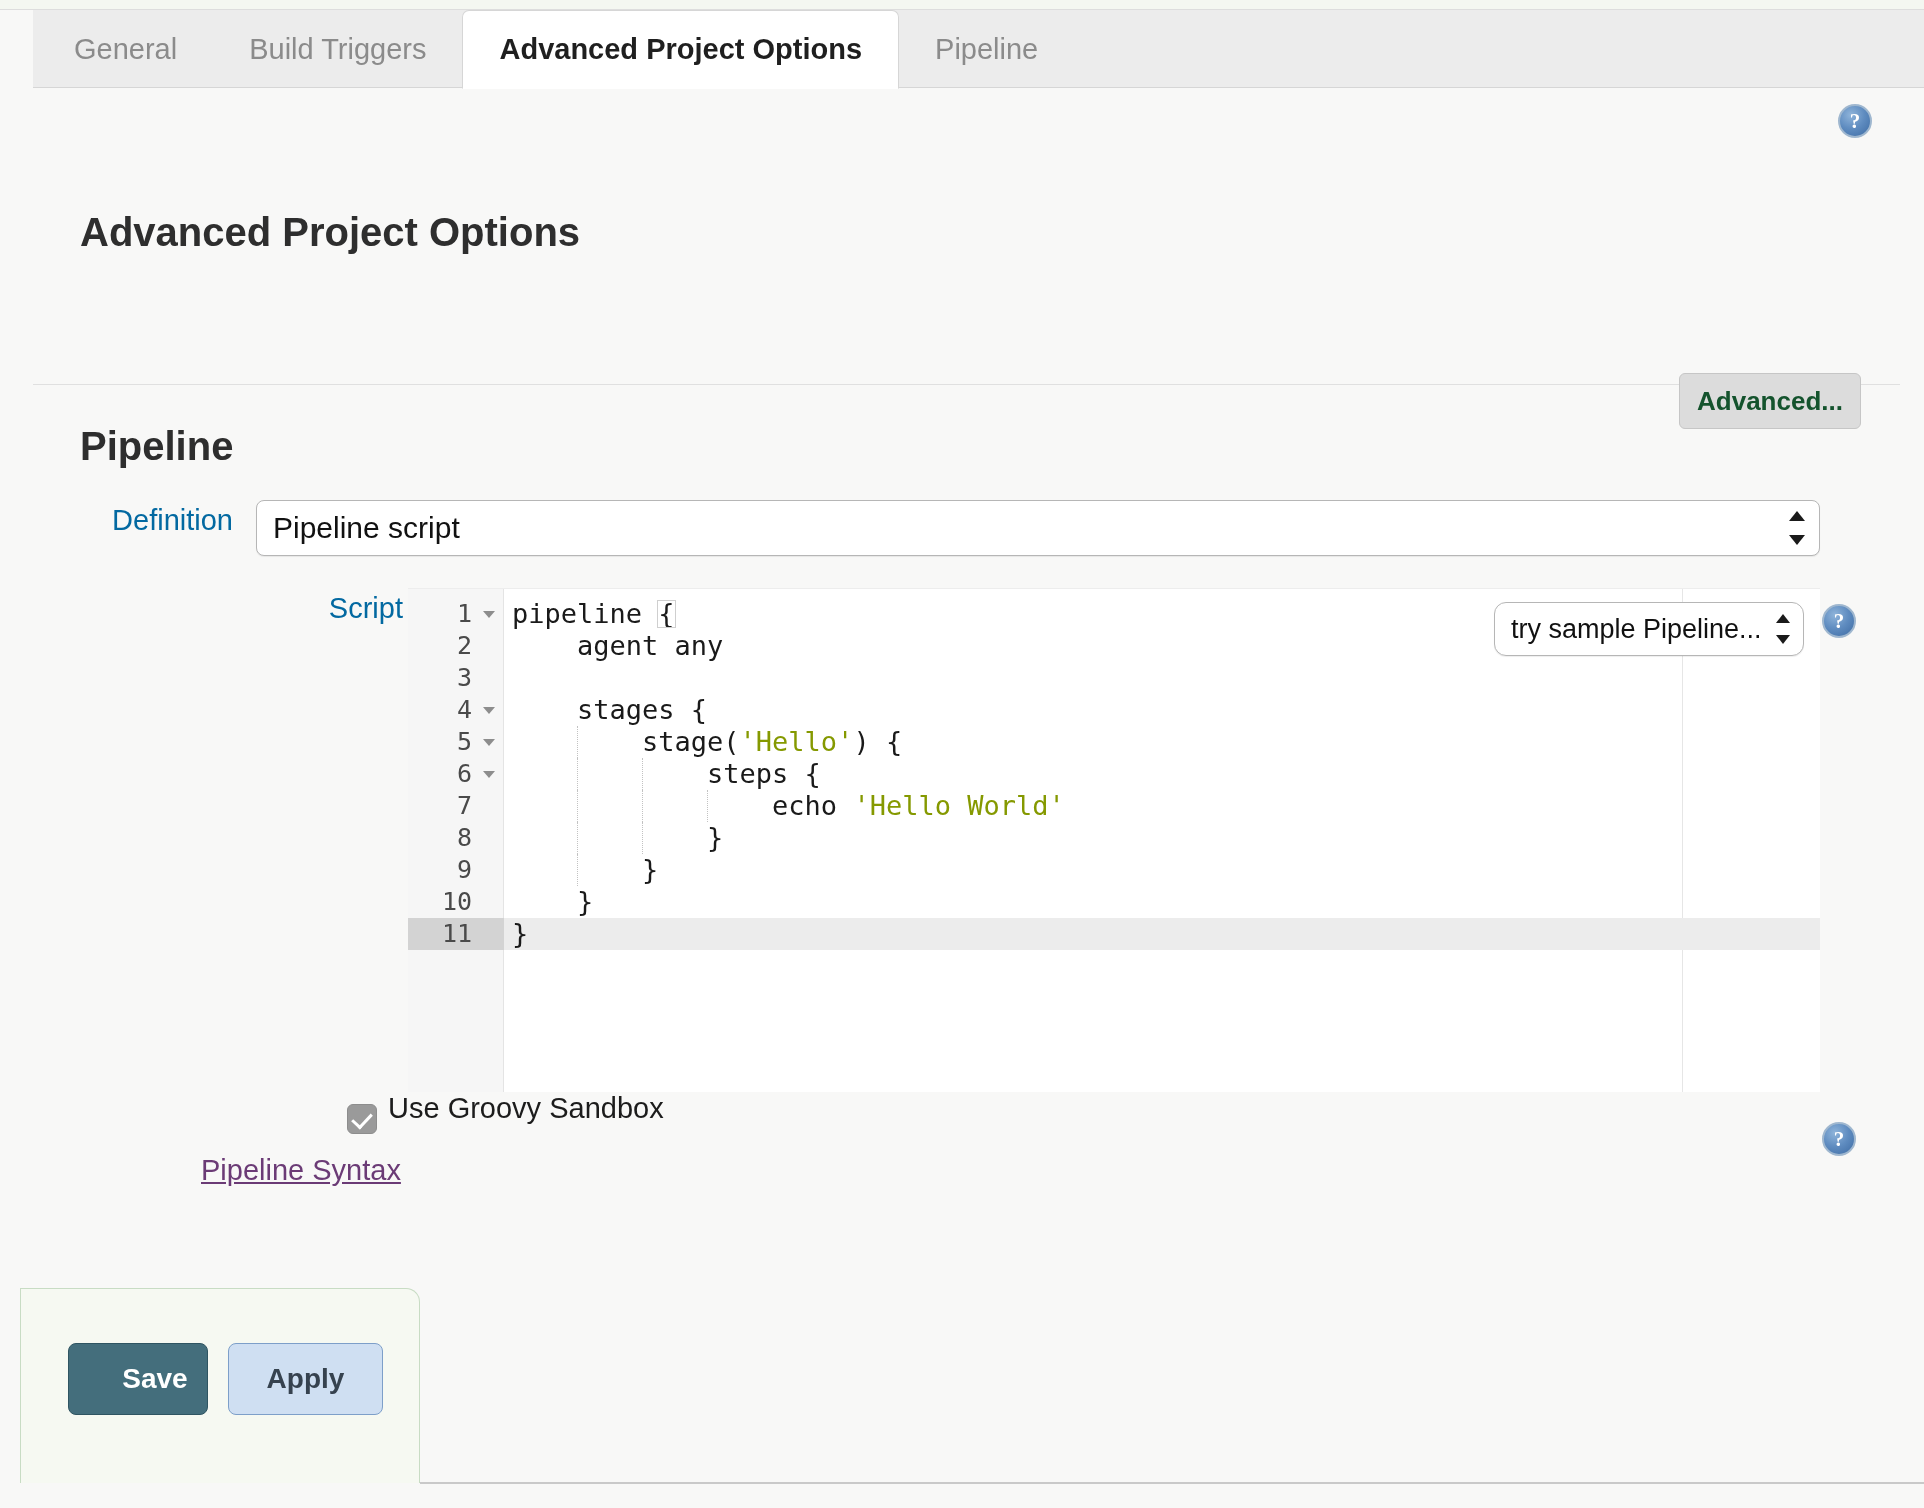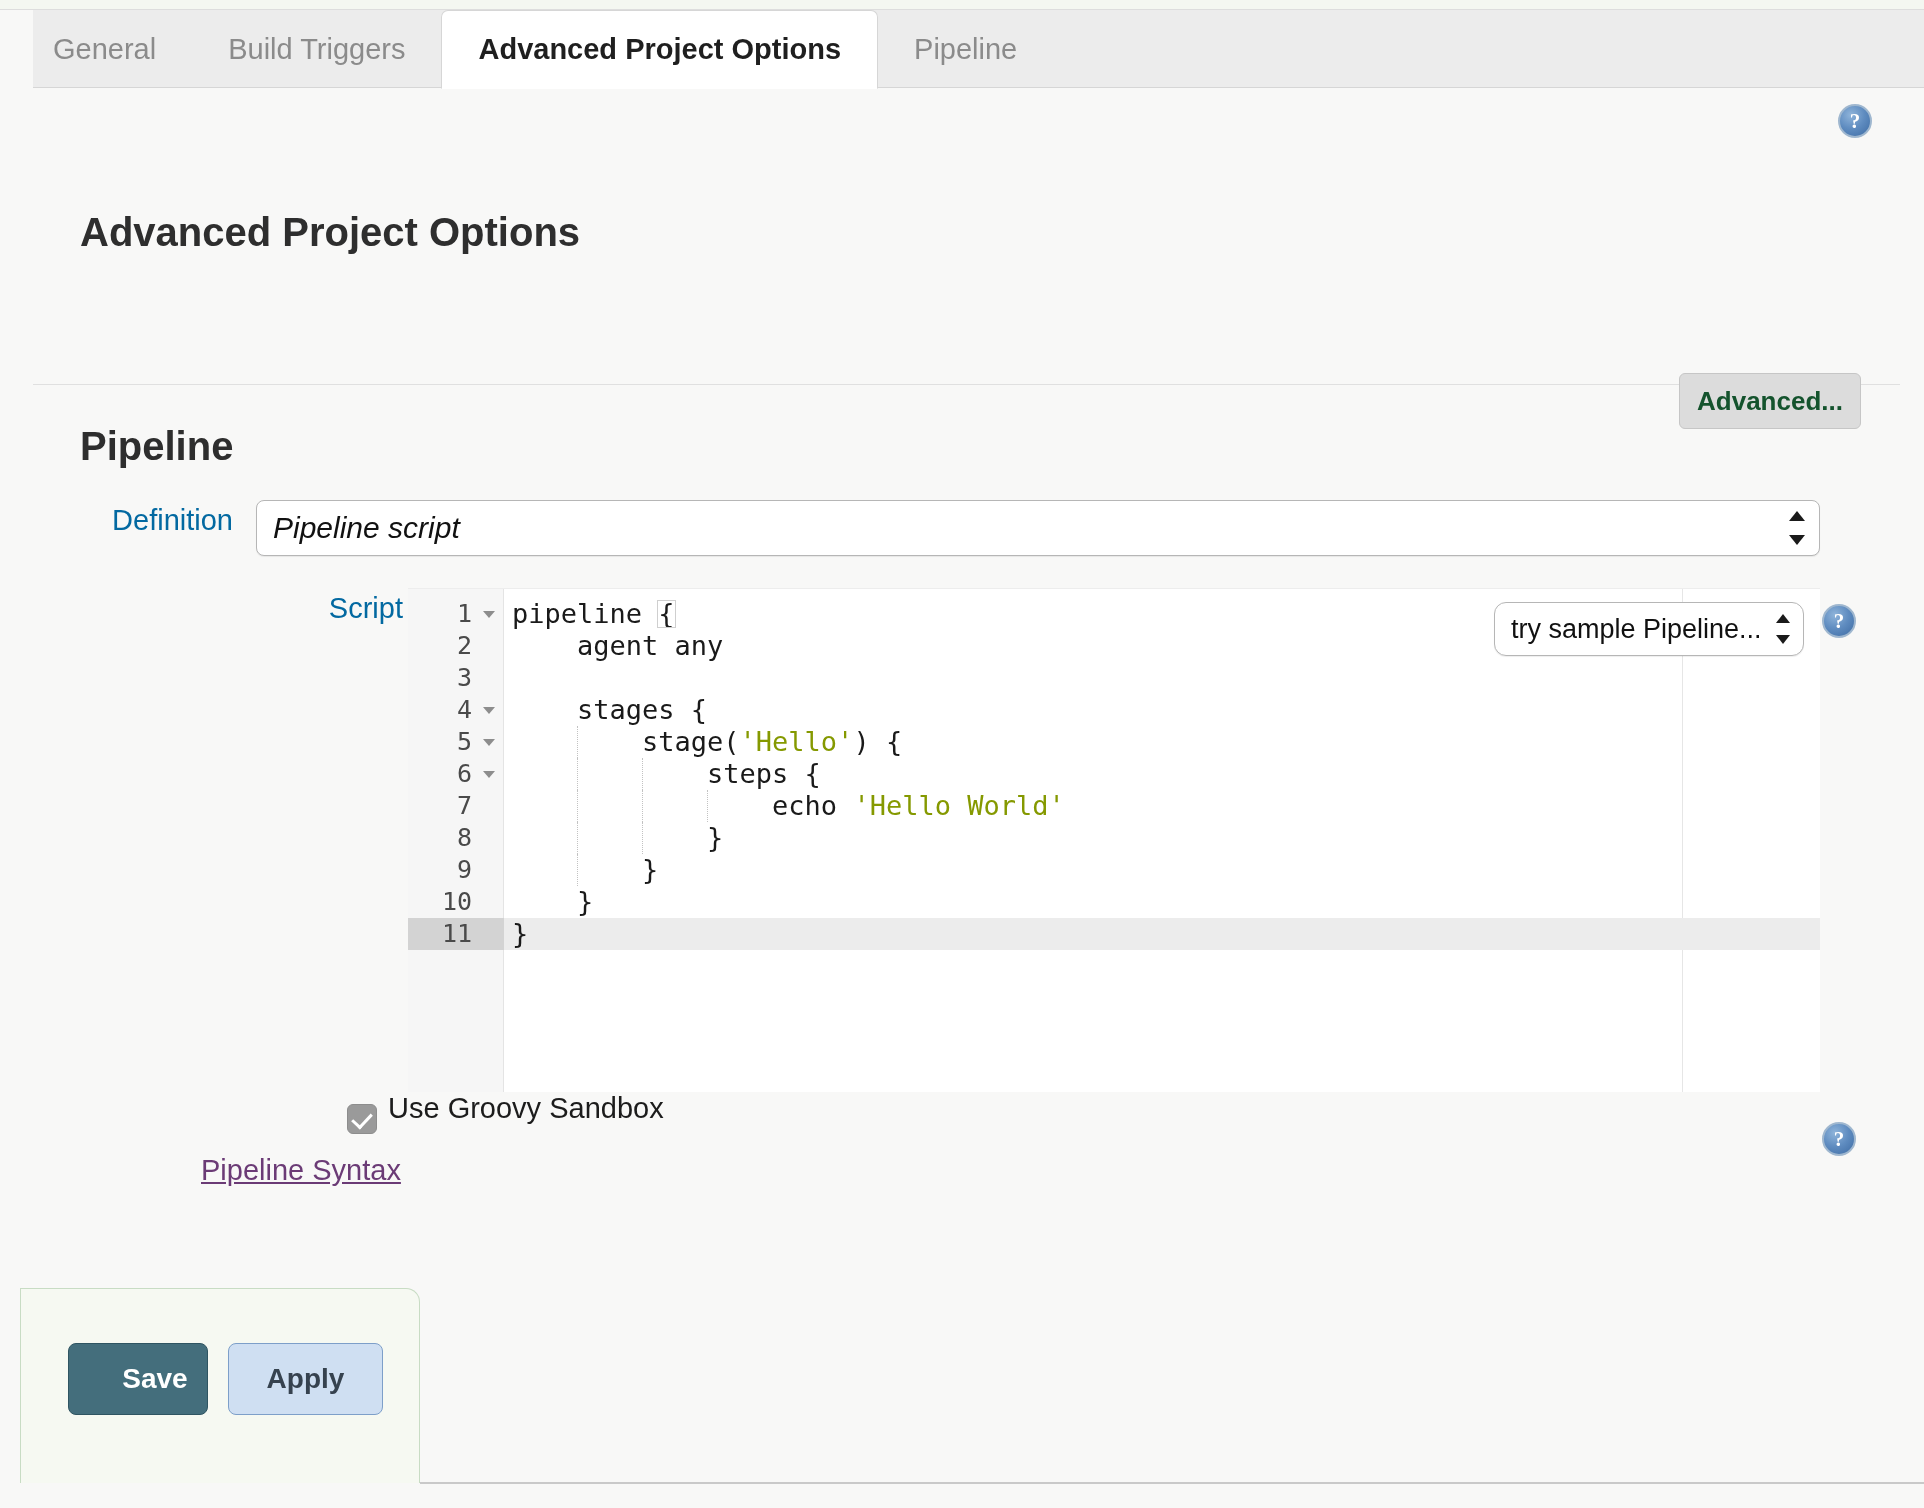--- a/index.html
+++ b/index.html
@@ -38,21 +38,21 @@
   .tabbar {
     position: absolute;
     left: 33px; top: 10px;
     width: 1891px; height: 78px;
     background: #ececec;
     border-bottom: 1px solid #d6d6d6;
     box-sizing: border-box;
   }
   .tabs {
     position: absolute;
-    left: 17px; top: 10px;
+    left: 38px; top: 10px;
     height: 78px;
     display: flex;
     align-items: flex-end;
   }
   .tab {
     position: relative;
     height: 78px;
     display: flex;
     align-items: center;
     justify-content: center;
@@ -218,21 +218,21 @@
   }
   .sel-arrows i {
     display: block;
     width: 0; height: 0;
     border-left: 8px solid transparent;
     border-right: 8px solid transparent;
   }
   .sel-arrows i.up { border-bottom: 10px solid #1a1a1a; }
   .sel-arrows i.down { border-top: 10px solid #1a1a1a; }
 
-  #definition-select { left: 256px; top: 500px; width: 1564px; height: 56px; font-style: italic; }
+  #definition-select { left: 256px; top: 500px; width: 1564px; height: 56px; }
   #sample-select {
     left: 1494px; top: 602px; width: 310px; height: 54px;
     z-index: 12;
     border-radius: 12px;
   }
   #sample-select .sel-text { font-size: 27px; }
   #sample-select .sel-arrows { height: 30px; right: 12px; }
   #sample-select .sel-arrows i { border-left-width: 7px; border-right-width: 7px; }
   #sample-select .sel-arrows i.up { border-bottom-width: 9px; }
   #sample-select .sel-arrows i.down { border-top-width: 9px; }

